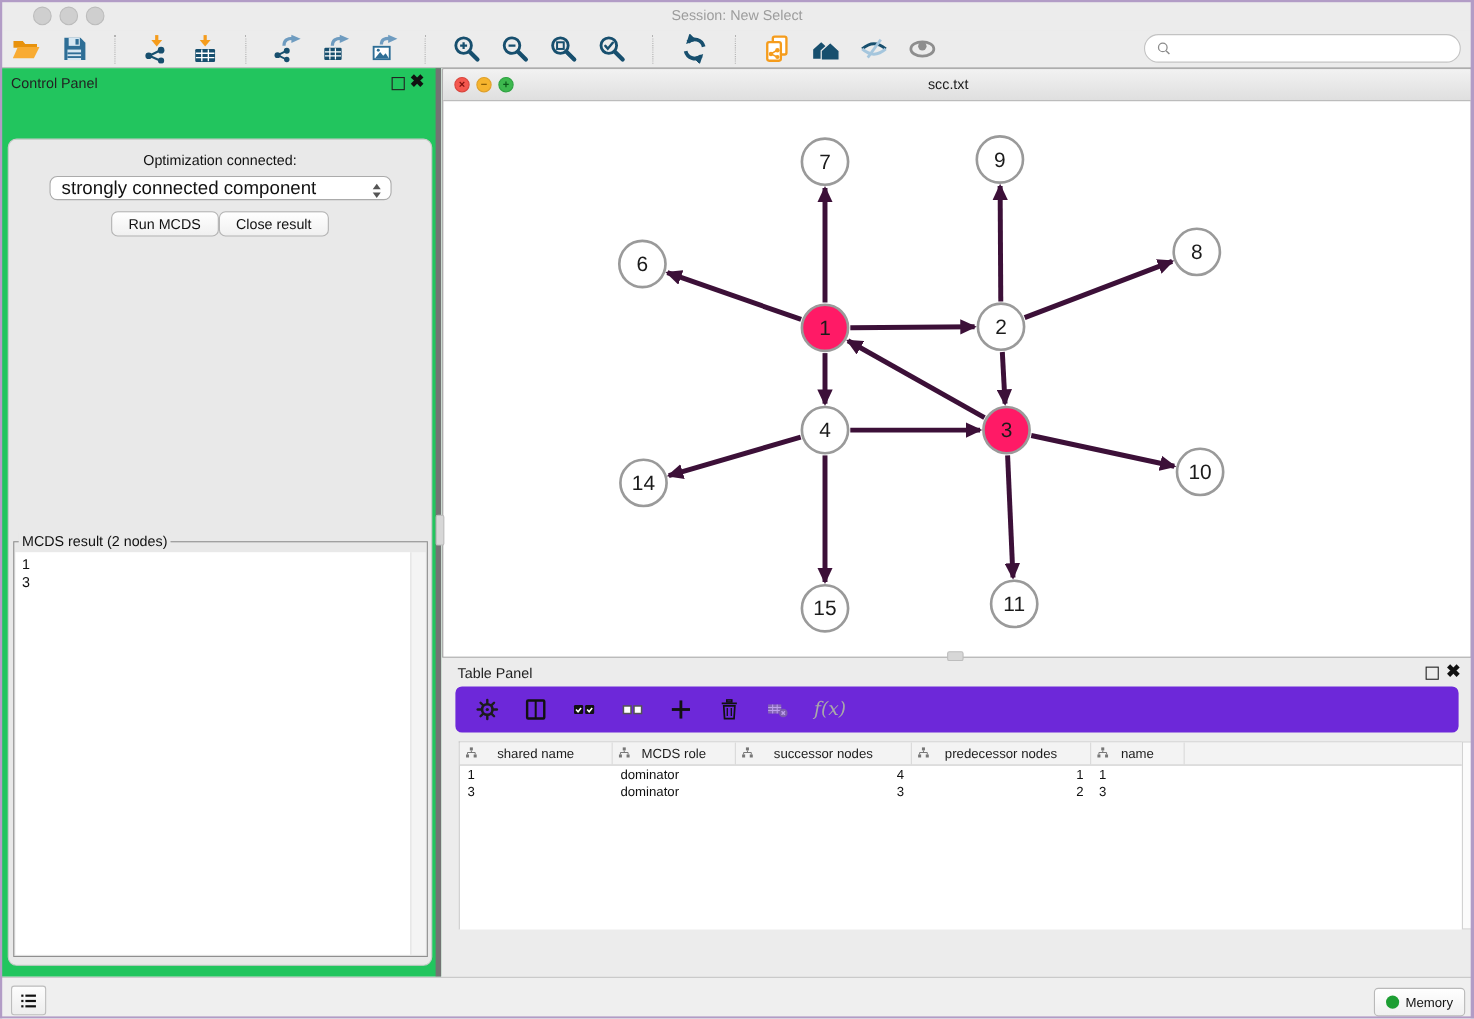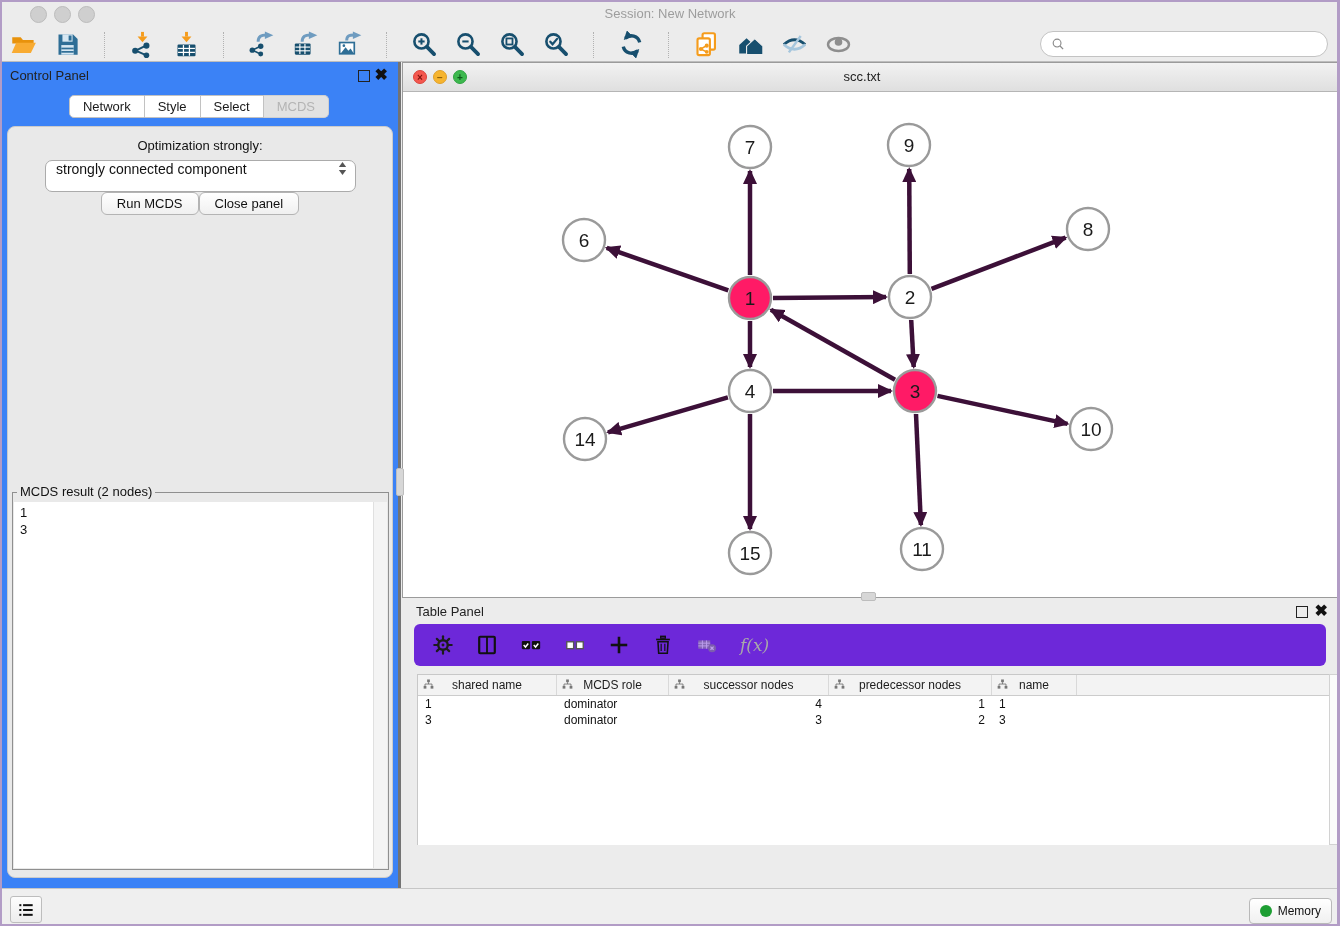--- a/index.html
+++ b/index.html
@@ -18,36 +18,36 @@
   .toolbar{left:0;top:28px;width:1340px;height:34px;background:#ececec;border-bottom:1px solid #bdbdbd;
            display:flex;align-items:center;padding-left:10px;box-sizing:border-box;}
   #tb-icons{display:flex;align-items:center;gap:17px;}
   .tb-sep{width:1px;height:26px;border-left:1px dotted #b2b2b2;margin:0 6px;}
   .tb-icon{display:block;}
   .searchbox{position:absolute;right:12px;top:31px;width:288px;height:26px;background:#fff;
              border:1px solid #c3c3c3;border-radius:13px;display:flex;align-items:center;padding-left:9px;box-sizing:border-box;}
   .searchbox input{border:none;outline:none;background:transparent;font-size:13px;width:240px;margin-left:5px;
                    font-family:"Liberation Sans",sans-serif;}
   
-  .control-panel{left:0;top:62px;width:401px;height:826px;background:#3b82f6;border-right:3px solid #737373;box-sizing:border-box;}
+  .control-panel{left:0;top:62px;width:401px;height:826px;background:#22c55e;border-right:5px solid #737373;box-sizing:border-box;}
   .panel-header{position:absolute;left:0;top:0;right:0;height:28px;}
   .panel-title{position:absolute;left:10px;top:0;line-height:28px;font-size:13px;color:#222;}
   .win-float{position:absolute;top:8px;width:10px;height:10px;border:1.6px solid #222;background:transparent;}
   .win-close{position:absolute;top:3px;font-size:16px;font-weight:bold;color:#111;line-height:20px;}
   .tabgroup{display:flex;}
   .tab{background:#fff;border:1px solid #c2c2c2;border-left:none;padding:3px 13px;font-size:13px;color:#1a1a1a;cursor:default;}
   .tab:first-child{border-left:1px solid #c2c2c2;border-radius:5px 0 0 5px;}
   .tab:last-child{border-radius:0 5px 5px 0;}
   .tab.active{background:#e2e2e2;color:#b4b4b4;border-color:#cfcfcf;}
   #cp-tabs{position:absolute;left:0;right:0;top:33px;display:flex;justify-content:center;}
   .cp-body{position:absolute;left:7px;top:64px;width:386px;height:752px;background:#e9e9e9;
            border:1px solid #cbcbcb;border-radius:8px;box-sizing:border-box;}
   .opt-label{position:absolute;top:11px;left:0;right:0;text-align:center;font-size:13px;color:#111;}
-  .dropdown{position:absolute;left:37px;top:33px;width:311px;height:32px;background:#fff;border:1px solid #ababab;
-            border-radius:7px;display:flex;align-items:flex-start;box-sizing:border-box;padding:0 8px 0 10px;font-size:14px;color:#111;}
+  .dropdown{position:absolute;left:37px;top:33px;width:311px;height:22px;background:#fff;border:1px solid #ababab;
+            border-radius:7px;display:flex;align-items:flex-end;box-sizing:border-box;padding:0 8px 0 10px;font-size:17px;color:#111;}
   .dropdown .dd-text{flex:1;}
   .btn-row{position:absolute;left:0;right:0;top:65px;display:flex;justify-content:center;}
   .btn{background:linear-gradient(#ffffff,#f0f0f0);border:1px solid #b4b4b4;border-radius:6px;
        font-size:13px;padding:3px 15px;color:#111;font-family:"Liberation Sans",sans-serif;}
   .fieldset{position:absolute;left:4px;top:365px;width:377px;height:378px;border:1px solid #8f8f8f;box-sizing:border-box;}
   .fieldset .legend{position:absolute;left:4px;top:-9px;background:#e9e9e9;padding:0 3px;font-size:13px;color:#111;}
   .fieldset .resbox{position:absolute;left:1px;right:14px;top:9px;bottom:1px;background:#fff;
                     font-size:13px;color:#111;padding:2px 0 0 6px;line-height:17px;}
   .fieldset .res-scroll{position:absolute;right:1px;top:9px;bottom:1px;width:13px;background:#f4f4f4;border-left:1px solid #e0e0e0;}
   .vgrip{position:absolute;left:396px;top:468px;width:6px;height:26px;background:#d7d7d7;border:1px solid #bdbdbd;border-radius:2px;z-index:5;}
@@ -292,21 +292,21 @@
       <path d="M4 1 L7.4 5.6 H0.6 z" fill="#555"></path>
       <path d="M0.6 8.4 H7.4 L4 13 z" fill="#555"></path>
     </symbol>
   </defs>
 </svg>
 
 <div class="abs titlebar">
   <span class="tl-dot" style="left:30px"></span>
   <span class="tl-dot" style="left:54px"></span>
   <span class="tl-dot" style="left:78px"></span>
-  <div class="title-text">Session: New Network</div>
+  <div class="title-text">Session: New Select</div>
 </div>
 
 <div class="abs toolbar">
   <div id="tb-icons">
       <svg width="27" height="27" class="tb-icon">
         <use href="#sym-open-session" xlink:href="#sym-open-session" width="27" height="27"></use>
       </svg>
       <svg width="27" height="27" class="tb-icon">
         <use href="#sym-save-session" xlink:href="#sym-save-session" width="27" height="27"></use>
       </svg>
@@ -365,37 +365,31 @@
     </svg>
   <input type="text" value="" style="">
 </div>
 
 <div class="abs control-panel">
   <div class="panel-header">
     <span class="panel-title">Control Panel</span>
     <span class="win-float" style="right:28px"></span>
     <span class="win-close" style="right:10px">✖</span>
   </div>
-  <div id="cp-tabs" class="tabgroup">
-      <div class="tab">Network</div>
-      <div class="tab">Style</div>
-      <div class="tab">Select</div>
-      <div class="tab active">MCDS</div>
-    </div>
   <div class="cp-body">
-    <div class="opt-label">Optimization strongly:</div>
+    <div class="opt-label">Optimization connected:</div>
     <div class="dropdown">
       <span class="dd-text">strongly connected component</span>
       <svg width="9" height="15">
           <use href="#sym-stepper" xlink:href="#sym-stepper" width="9" height="15"></use>
         </svg>
     </div>
     <div class="btn-row">
       <button class="btn">Run MCDS</button>
-      <button class="btn">Close panel</button>
+      <button class="btn">Close result</button>
     </div>
     <div class="fieldset">
       <span class="legend">MCDS result (2 nodes)</span>
       <div class="resbox" id="result-lines">
           <div>1</div>
           <div>3</div>
         </div>
       <div class="res-scroll"></div>
     </div>
   </div>

